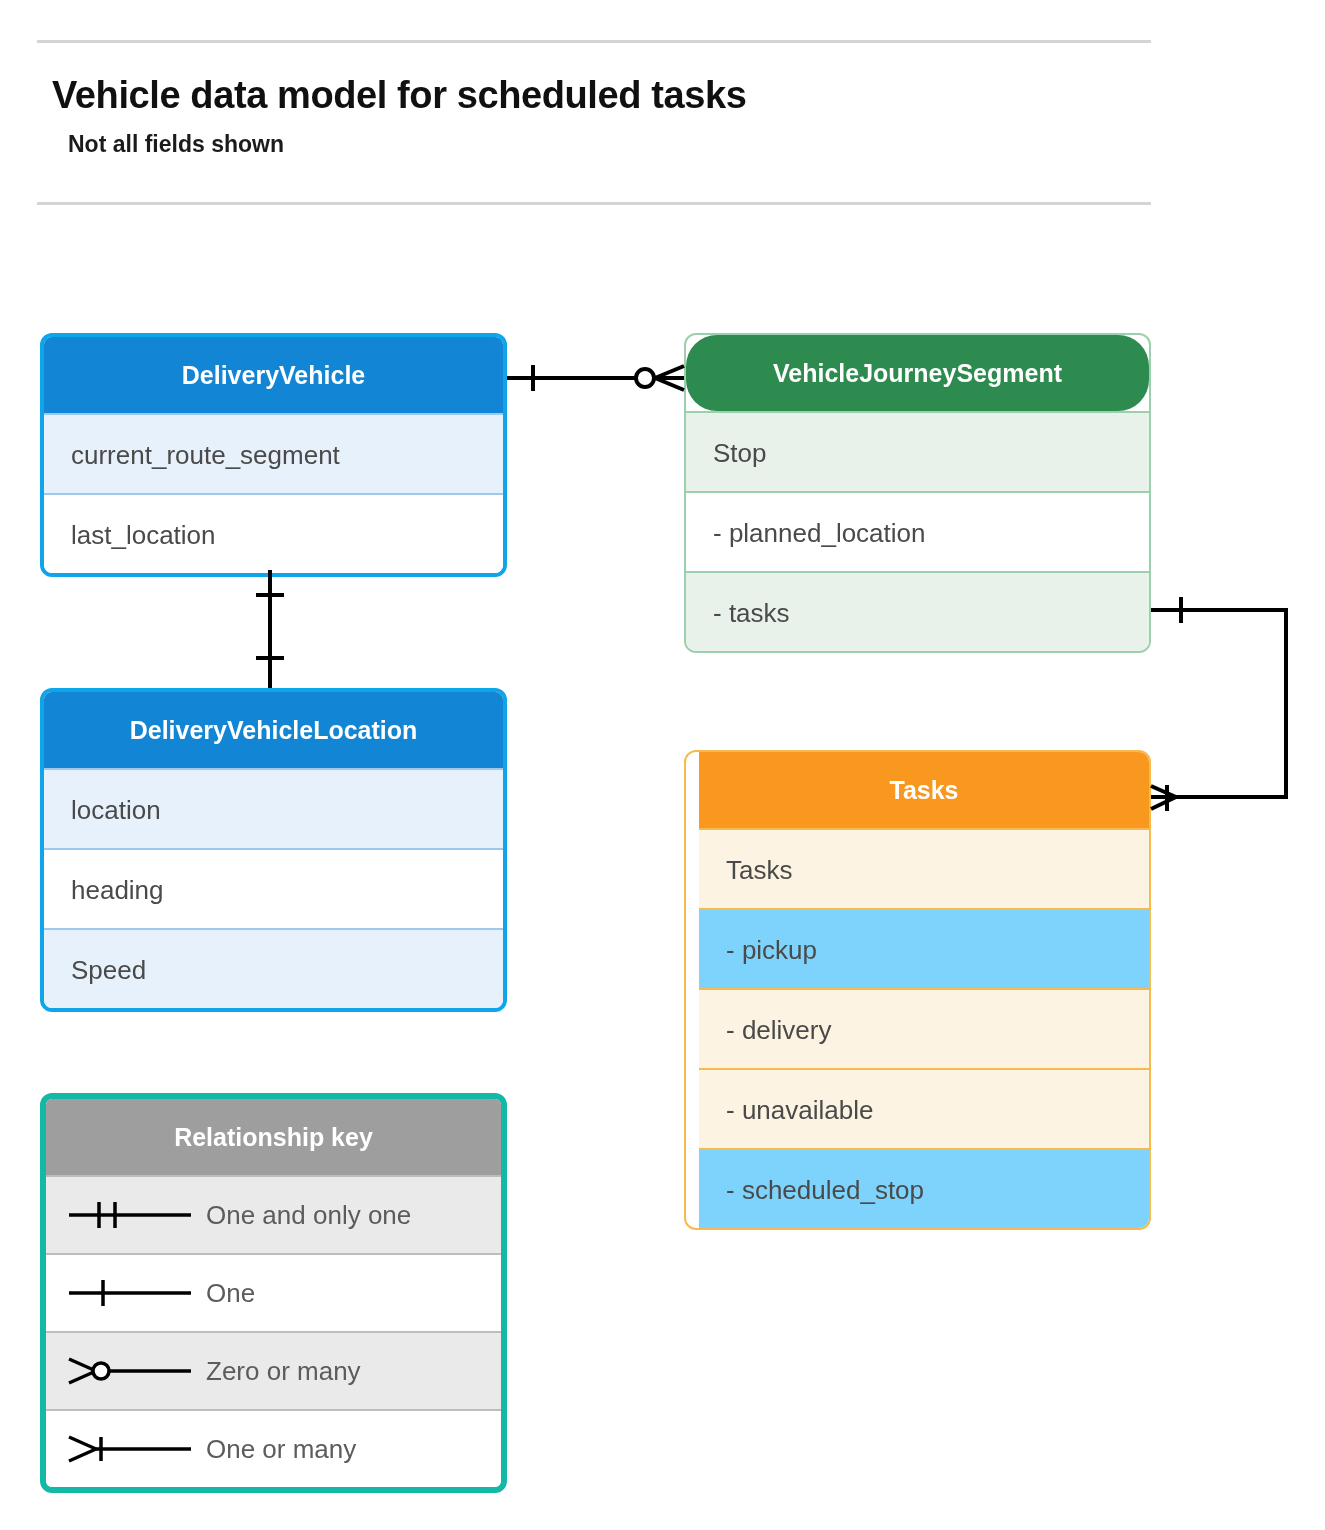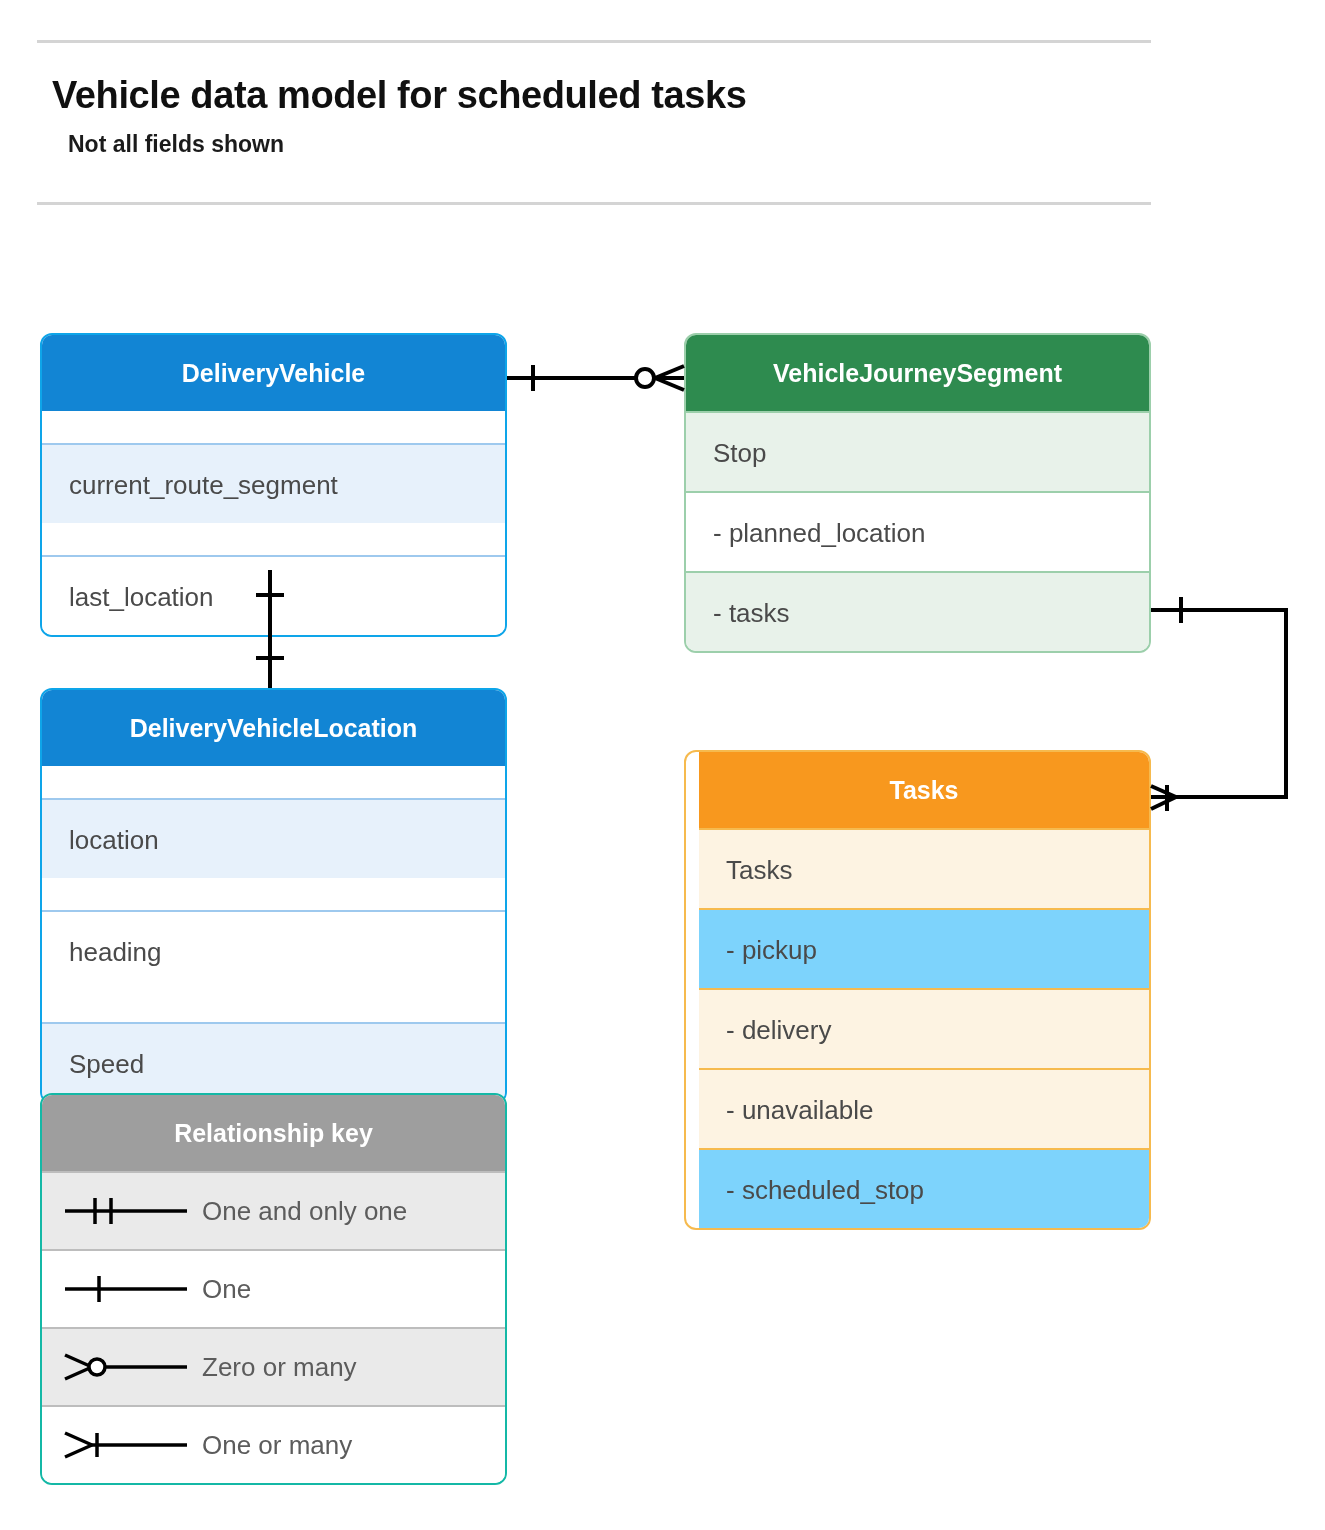--- a/index.html
+++ b/index.html
@@ -74,42 +74,42 @@
     box-sizing: border-box;
     padding-left: 27px;
     font-size: 26px;
     color: #4a4a4a;
     white-space: nowrap;
     border-top-style: solid;
     border-top-width: 2px;
   }
 
   
-  .theme-blue { border: 2px solid #0ea5e9; background: #ffffff; }
+  .theme-blue { border: 4px solid #0ea5e9; background: #ffffff; }
   .theme-blue .entity-title { background: #1285d4; }
-  .theme-blue .entity-row { border-top-color: #9ec9ee; margin-top: 32px; }
+  .theme-blue .entity-row { border-top-color: #9ec9ee; }
   .theme-blue .row-alt { background: #e7f1fb; }
   .theme-blue .row-plain { background: #ffffff; }
 
   
   .theme-green { border: 2px solid #9ccfab; background: #ffffff; }
-  .theme-green .entity-title { background: #2e8b4f; }
+  .theme-green .entity-title { background: #2e8b4f; border-radius: 31px; }
   .theme-green .entity-row { border-top-color: #9ccfab; }
   .theme-green .row-alt { background: #e8f2ea; }
   .theme-green .row-plain { background: #ffffff; }
 
   
   .theme-orange { border: 2px solid #f6ba4e; background: #ffffff; padding-left: 13px; }
   .theme-orange .entity-title { background: #f8981e; }
   .theme-orange .entity-row { border-top-color: #f6ba4e; }
   .theme-orange .row-alt { background: #fdf3e2; }
   .theme-orange .row-plain { background: #7dd3fc; }
 
   
-  .theme-gray { border: 2px solid #14b8a6; background: #ffffff; }
+  .theme-gray { border: 6px solid #14b8a6; background: #ffffff; }
   .theme-gray .entity-title { background: #9e9e9e; }
 
   
   .legend-row {
     height: 78px;
     box-sizing: border-box;
     border-top: 2px solid #bdbdbd;
     display: flex;
     align-items: center;
   }

